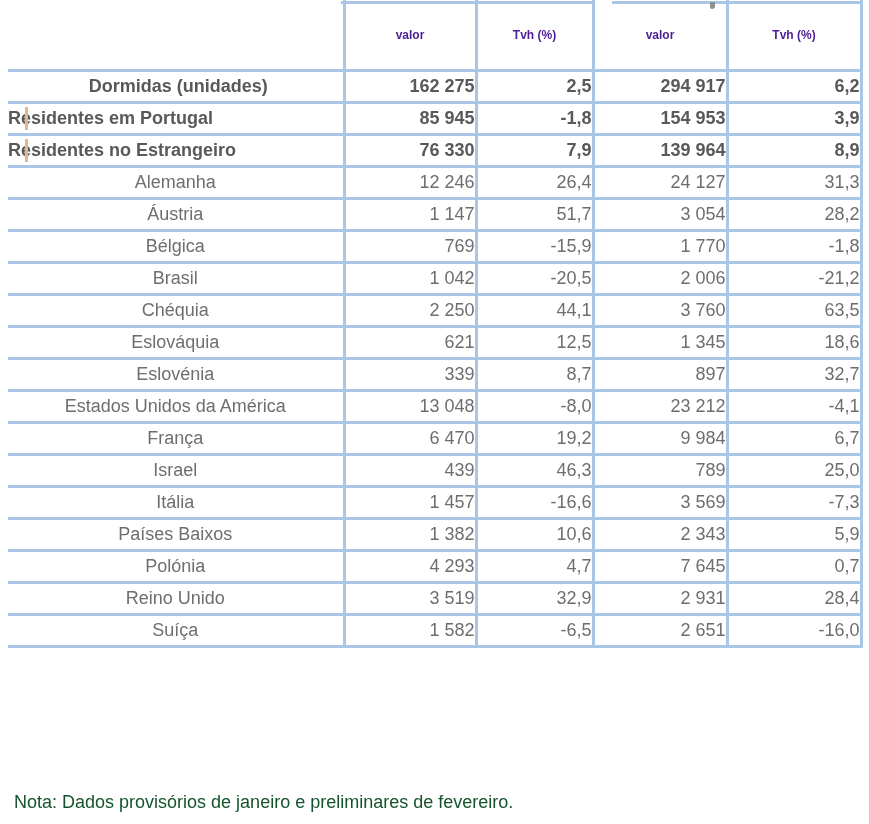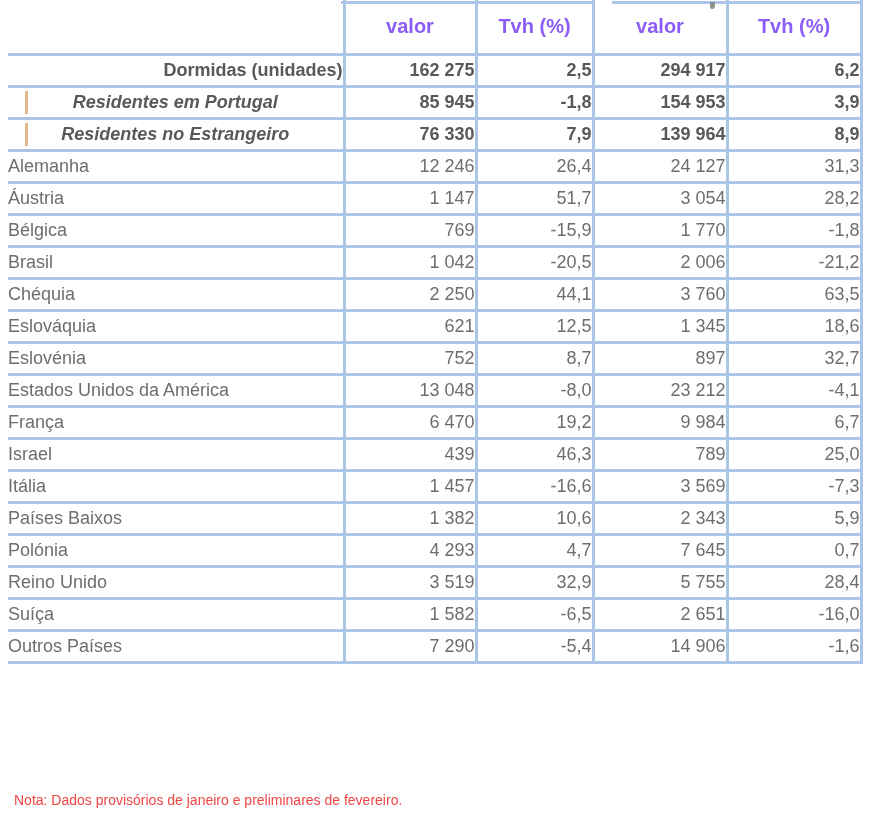--- a/index.html
+++ b/index.html
@@ -18,41 +18,41 @@
     width: 853px;
     border-collapse: collapse;
     table-layout: fixed;
     font-size: 18px;
     color: #6d6e70;
   }
   table.stats thead tr { border-bottom: 3px solid #abc5e6; }
   table.stats tbody tr { border-bottom: 3px solid #abc5e6; }
   table.stats th {
     height: 37px;
-    padding: 8px;
+    padding: 16px;
     vertical-align: middle;
     text-align: center;
     font-weight: bold;
-    color: #8b5cf6;
-    font-size: 20px;
+    color: #4c1d95;
+    font-size: 12px;
   }
   table.stats td {
     height: 29px;
     padding: 0;
     vertical-align: middle;
     white-space: nowrap;
     overflow: hidden;
   }
   .bl { border-left: 3px solid #abc5e6; }
   .br { border-right: 3px solid #abc5e6; }
   td.num { text-align: right; padding-right: 10px; }
-  td.label-cell { text-align: left; padding-right: 9px; position: relative; }
-  tr.row-total td.label-cell { text-align: right; padding-left: 6px; }
+  td.label-cell { text-align: center; padding-right: 9px; position: relative; }
+  tr.row-total td.label-cell { text-align: center; padding-left: 6px; }
   tr.row-total td, tr.row-subtotal td { font-weight: bold; color: #58595b; }
-  tr.row-subtotal td.label-cell { text-align: center; font-style: italic; }
+  tr.row-subtotal td.label-cell { text-align: left; }
   .indent-marker {
     position: absolute;
     left: 17px;
     top: 3px;
     width: 3px;
     height: 23px;
     background: #e2b78c;
   }
   .top-seg {
     position: absolute;
@@ -68,22 +68,22 @@
     top: 2px;
     width: 5px;
     height: 7px;
     background: #8f9092;
     border-radius: 0 0 3px 2px;
   }
   .note {
     position: absolute;
     left: 14px;
     top: 792px;
-    font-size: 14px;
-    color: #ef4444;
+    font-size: 18px;
+    color: #14532d;
   }
 </style>
 </head>
 <body>
 
 <div class="page">
 
   <div class="top-seg a"></div>
   <div class="top-seg b"></div>
   <div class="crop-artifact"></div>
@@ -164,21 +164,21 @@
         </tr>
         <tr class="row-country">
           <td class="label-cell">Eslováquia</td>
           <td class="num bl">621</td>
           <td class="num bl">12,5</td>
           <td class="num bl">1 345</td>
           <td class="num bl br">18,6</td>
         </tr>
         <tr class="row-country">
           <td class="label-cell">Eslovénia</td>
-          <td class="num bl">752</td>
+          <td class="num bl">339</td>
           <td class="num bl">8,7</td>
           <td class="num bl">897</td>
           <td class="num bl br">32,7</td>
         </tr>
         <tr class="row-country">
           <td class="label-cell">Estados Unidos da América</td>
           <td class="num bl">13 048</td>
           <td class="num bl">-8,0</td>
           <td class="num bl">23 212</td>
           <td class="num bl br">-4,1</td>
@@ -215,35 +215,28 @@
           <td class="label-cell">Polónia</td>
           <td class="num bl">4 293</td>
           <td class="num bl">4,7</td>
           <td class="num bl">7 645</td>
           <td class="num bl br">0,7</td>
         </tr>
         <tr class="row-country">
           <td class="label-cell">Reino Unido</td>
           <td class="num bl">3 519</td>
           <td class="num bl">32,9</td>
-          <td class="num bl">5 755</td>
+          <td class="num bl">2 931</td>
           <td class="num bl br">28,4</td>
         </tr>
         <tr class="row-country">
           <td class="label-cell">Suíça</td>
           <td class="num bl">1 582</td>
           <td class="num bl">-6,5</td>
           <td class="num bl">2 651</td>
           <td class="num bl br">-16,0</td>
         </tr>
-        <tr class="row-country">
-          <td class="label-cell">Outros Países</td>
-          <td class="num bl">7 290</td>
-          <td class="num bl">-5,4</td>
-          <td class="num bl">14 906</td>
-          <td class="num bl br">-1,6</td>
-        </tr>
       </tbody>
   </table>
 
   <div class="note">Nota: Dados provisórios de janeiro e preliminares de fevereiro.</div>
 
 </div>
 
 </body></html>

